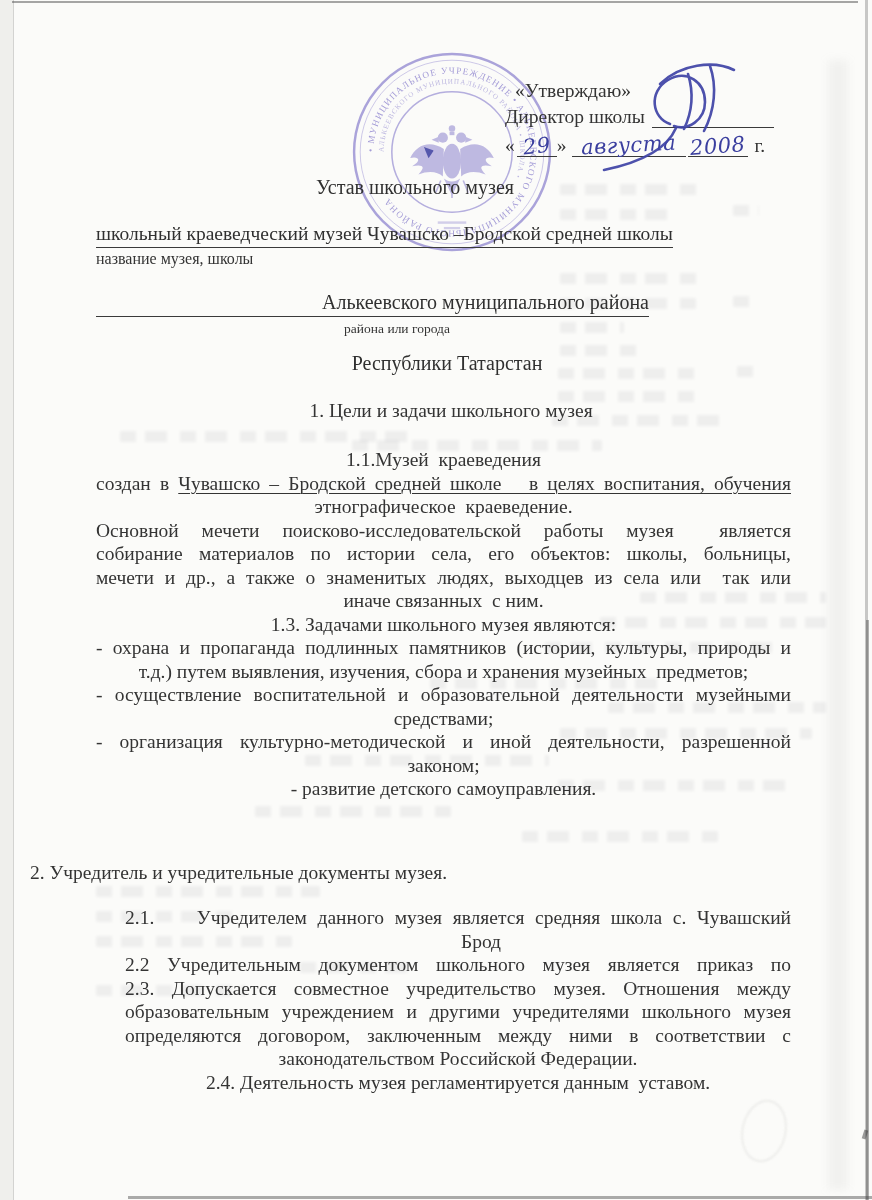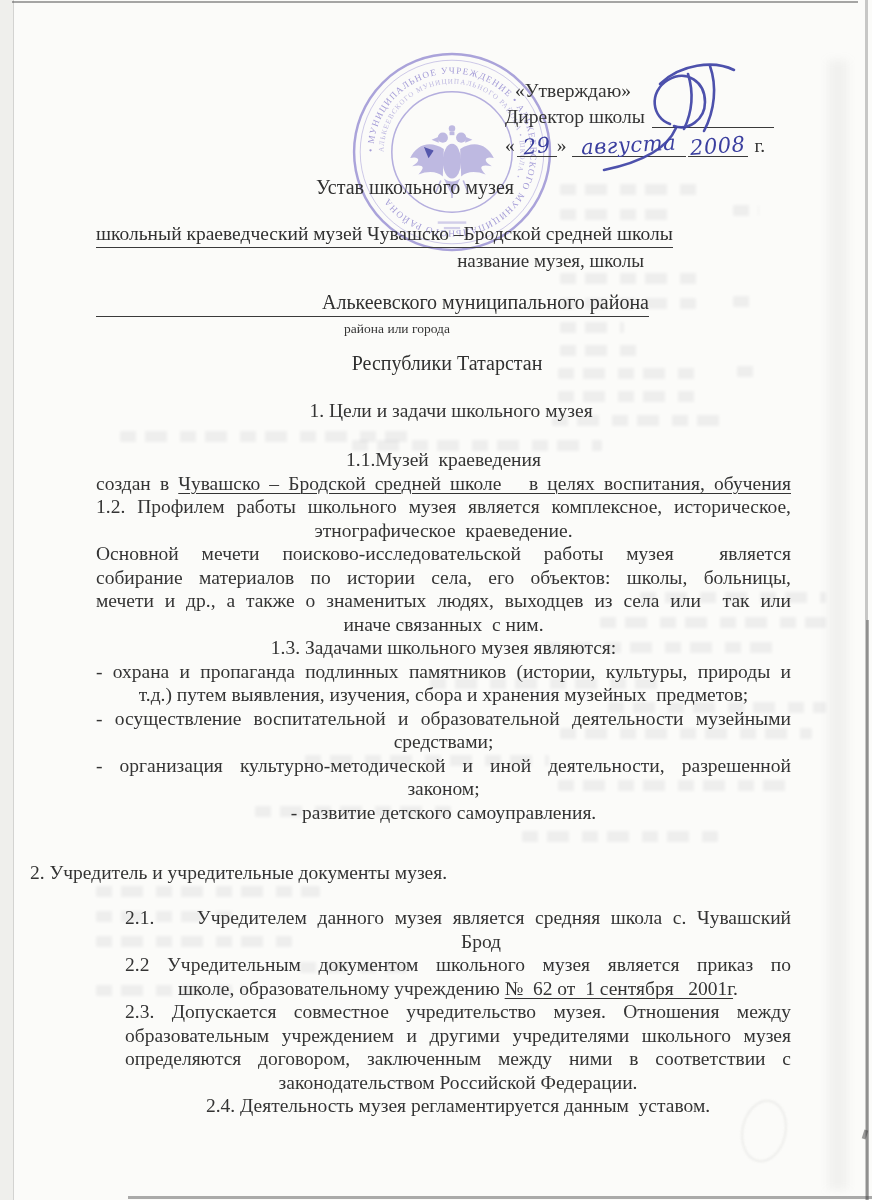--- a/index.html
+++ b/index.html
@@ -14,21 +14,21 @@
   .just { text-align:justify; text-align-last:justify; }
   .u { text-decoration:underline; text-decoration-thickness:1.4px; text-underline-offset:3px; }
   .ind { padding-left:46px; }
 
   #body1 { left:96px; top:448px; width:695px; font-size:19.5px; line-height:23.5px; }
   #body2 { left:125px; top:906px; width:666px; font-size:19.5px; line-height:23.5px; }
 
   #doc-title { left:0; top:176px; width:830px; text-align:center; font-size:20px; color:#303030; }
   #museum-name { left:96px; top:223px; font-size:19.5px; color:#303030;
                  border-bottom:1.6px solid #3a3a3a; padding-bottom:2px; }
-  #museum-caption { left:96px; top:250px; width:548px; text-align:right; font-size:19px; }
+  #museum-caption { left:96px; top:250px; width:548px; text-align:left; font-size:16px; }
   #district { left:96px; top:291px; width:553px; text-align:right; font-size:20px; color:#303030;
               border-bottom:1.6px solid #3a3a3a; padding-bottom:2px; }
   #district-caption { left:96px; top:321px; width:602px; text-align:center; font-size:13.5px; }
   #region { left:22px; top:352px; width:850px; text-align:center; font-size:20px; color:#303030; }
   #h1 { left:30px; top:400px; width:842px; text-align:center; font-size:19.5px; }
   #h2 { left:30px; top:862px; width:842px; text-align:left; font-size:19.5px; }
 
   .approval { left:505px; top:80px; width:320px; font-size:19.5px; z-index:3; }
   .appr-quote { padding-left:10px; }
   .appr-row { margin-top:3px; display:flex; align-items:flex-end; }
@@ -150,42 +150,40 @@
   <div class="abs txt" id="museum-name">школьный краеведческий музей Чувашско –Бродской средней школы</div>
   <div class="abs txt" id="museum-caption">название музея, школы</div>
   <div class="abs txt" id="district">Алькеевского муниципального района</div>
   <div class="abs txt" id="district-caption">района или города</div>
   <div class="abs txt" id="region">Республики Татарстан</div>
 
   <div class="abs txt" id="h1">1.  Цели и задачи школьного музея</div>
   <div class="abs txt" id="body1">
       <div class="tl"><span>1.1.Музей  краеведения</span></div>
       <div class="tl just"><span>создан в </span><span class="u">Чувашско – Бродской средней школе   в целях воспитания, обучения</span></div>
-      <div class="tl just"><span>1.2. Профилем работы школьного музея является комплексное, историческое,</span></div>
       <div class="tl"><span>этнографическое  краеведение.</span></div>
       <div class="tl just"><span>Основной мечети поисково-исследовательской работы музея  является</span></div>
       <div class="tl just"><span>собирание материалов по истории села, его объектов: школы, больницы,</span></div>
       <div class="tl just"><span>мечети и др., а также о знаменитых людях, выходцев из села или  так или</span></div>
       <div class="tl"><span>иначе связанных  с ним.</span></div>
       <div class="tl"><span>1.3. Задачами школьного музея являются:</span></div>
       <div class="tl just"><span>- охрана и пропаганда подлинных памятников (истории, культуры, природы и</span></div>
       <div class="tl"><span>т.д.) путем выявления, изучения, сбора и хранения музейных  предметов;</span></div>
       <div class="tl just"><span>- осуществление воспитательной и образовательной деятельности музейными</span></div>
       <div class="tl"><span>средствами;</span></div>
       <div class="tl just"><span>- организация культурно-методической и иной деятельности, разрешенной</span></div>
       <div class="tl"><span>законом;</span></div>
       <div class="tl"><span>- развитие детского самоуправления.</span></div>
     </div>
 
   <div class="abs txt" id="h2">2.  Учредитель и учредительные документы музея.</div>
   <div class="abs txt" id="body2">
       <div class="tl just"><span>2.1.    Учредителем данного музея является средняя школа с. Чувашский</span></div>
       <div class="tl ind"><span>Брод</span></div>
       <div class="tl just"><span>2.2 Учредительным документом школьного музея является приказ по</span></div>
-      <div class="tl"><span>школе, образовательному учреждению </span><span class="u">№  62 от  1 сентября   2001г</span><span>.</span></div>
       <div class="tl just"><span>2.3. Допускается совместное учредительство музея. Отношения между</span></div>
       <div class="tl just"><span>образовательным учреждением и другими учредителями школьного музея</span></div>
       <div class="tl just"><span>определяются договором, заключенным между ними в соответствии с</span></div>
       <div class="tl"><span>законодательством Российской Федерации.</span></div>
       <div class="tl"><span>2.4. Деятельность музея регламентируется данным  уставом.</span></div>
     </div>
 
 <div class="bleed" style="left: 560px; top: 184px; width: 140px;"></div>
     <div class="bleed" style="left: 560px; top: 209px; width: 120px;"></div>
     <div class="bleed" style="left: 733px; top: 205px; width: 26px;"></div>

